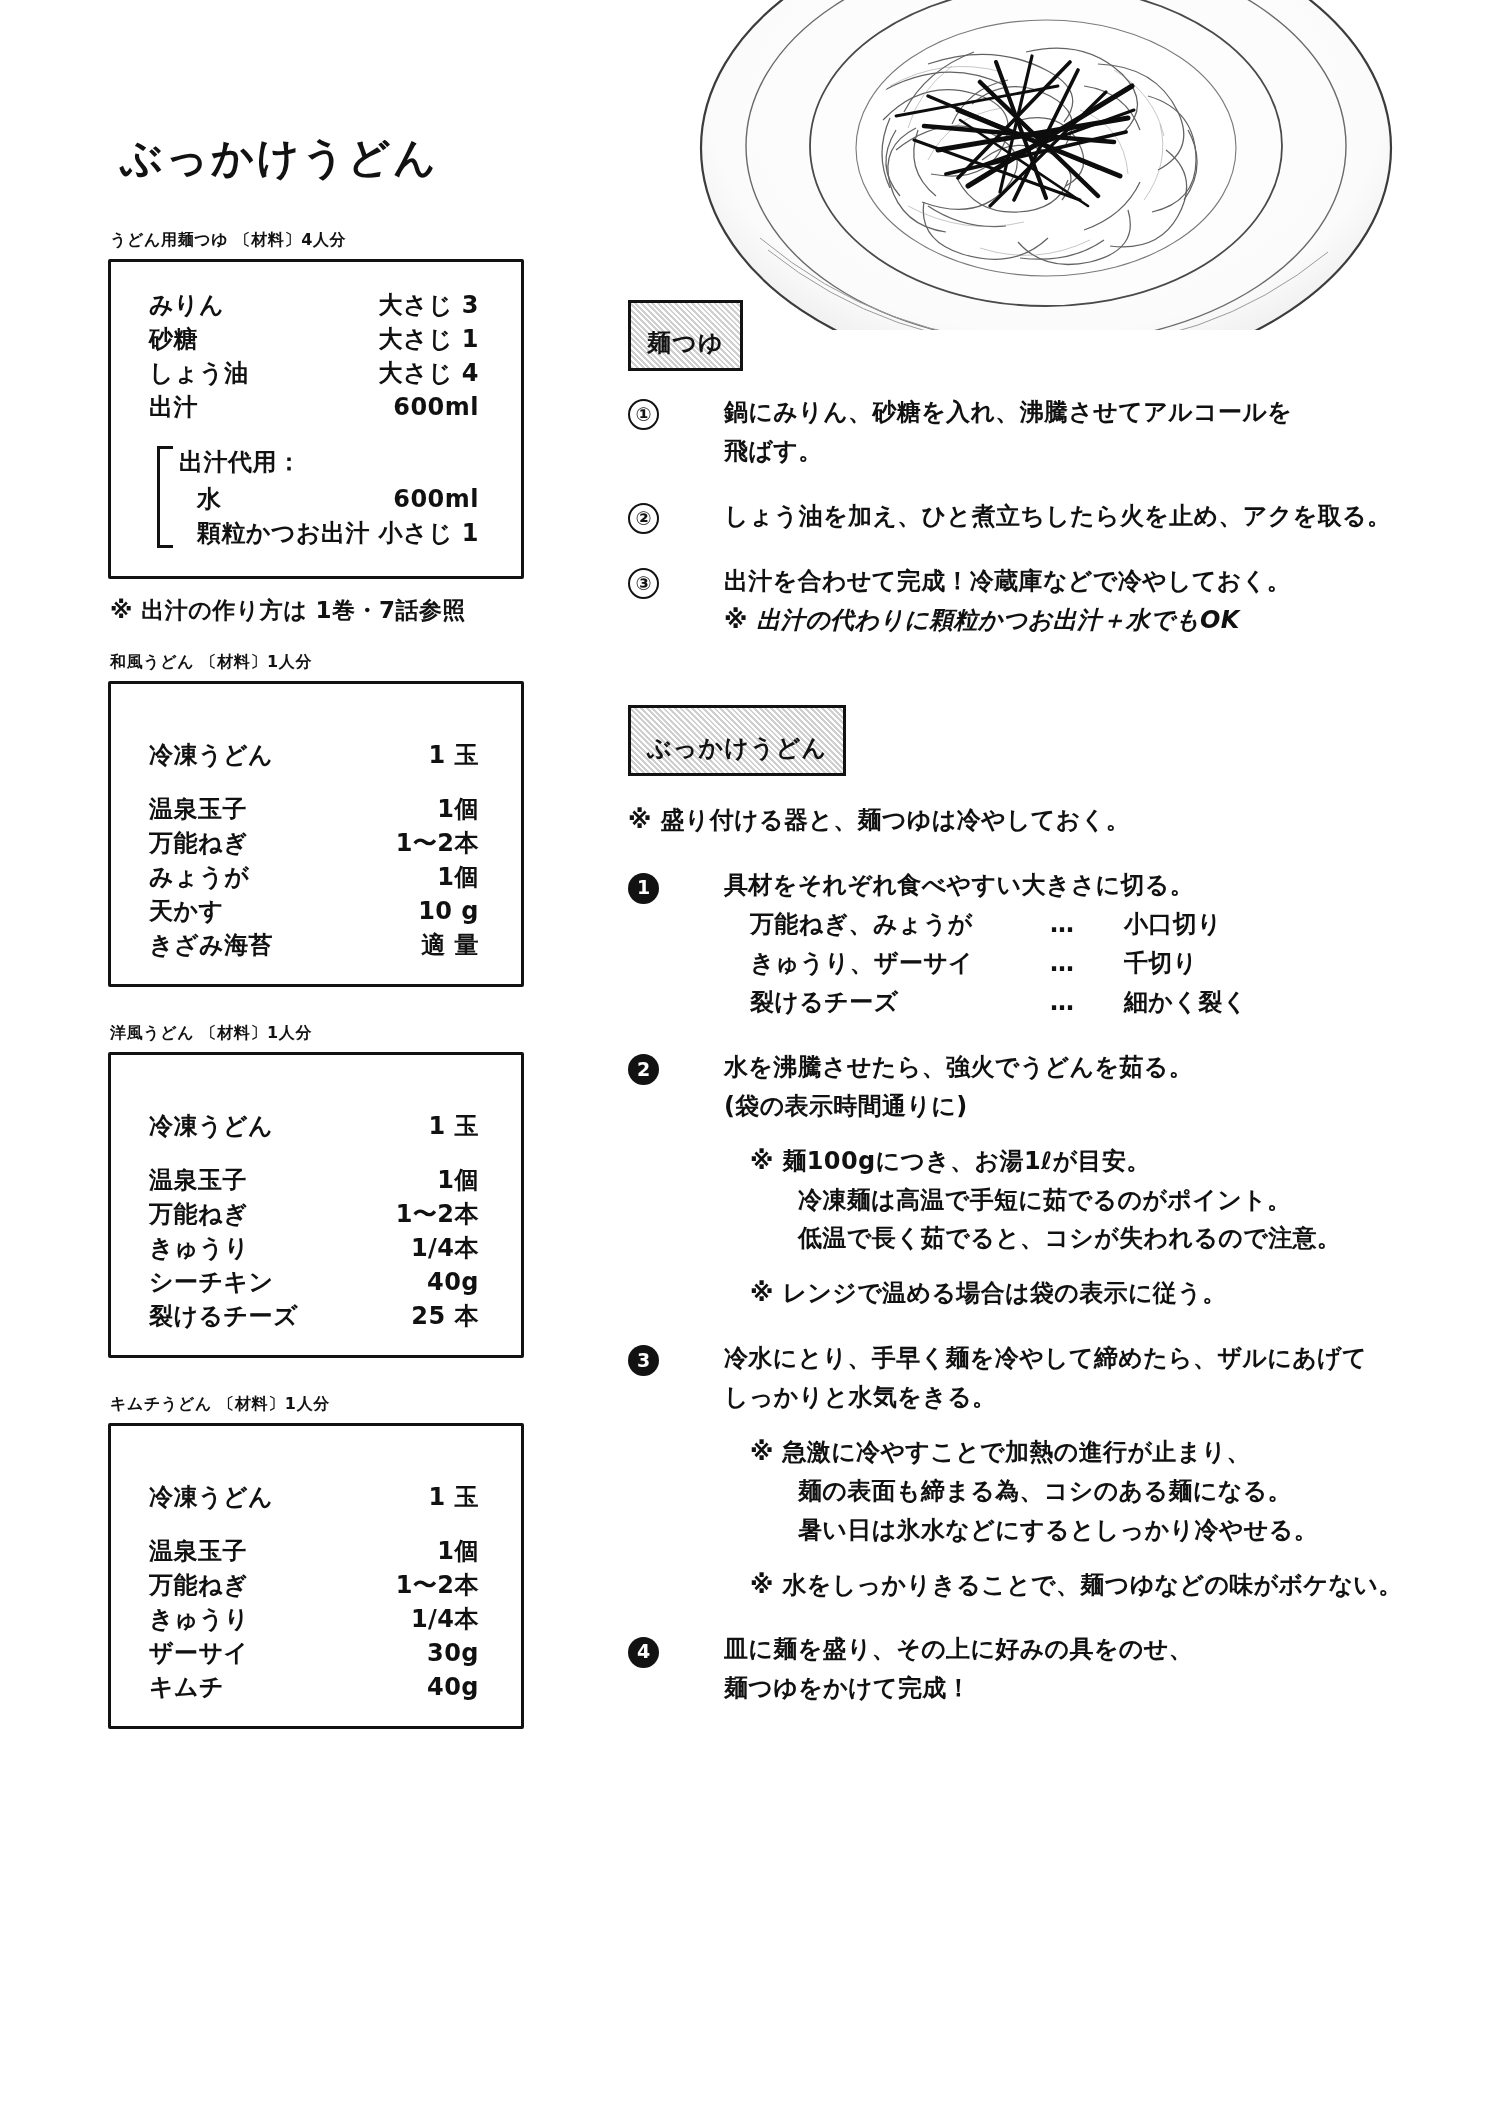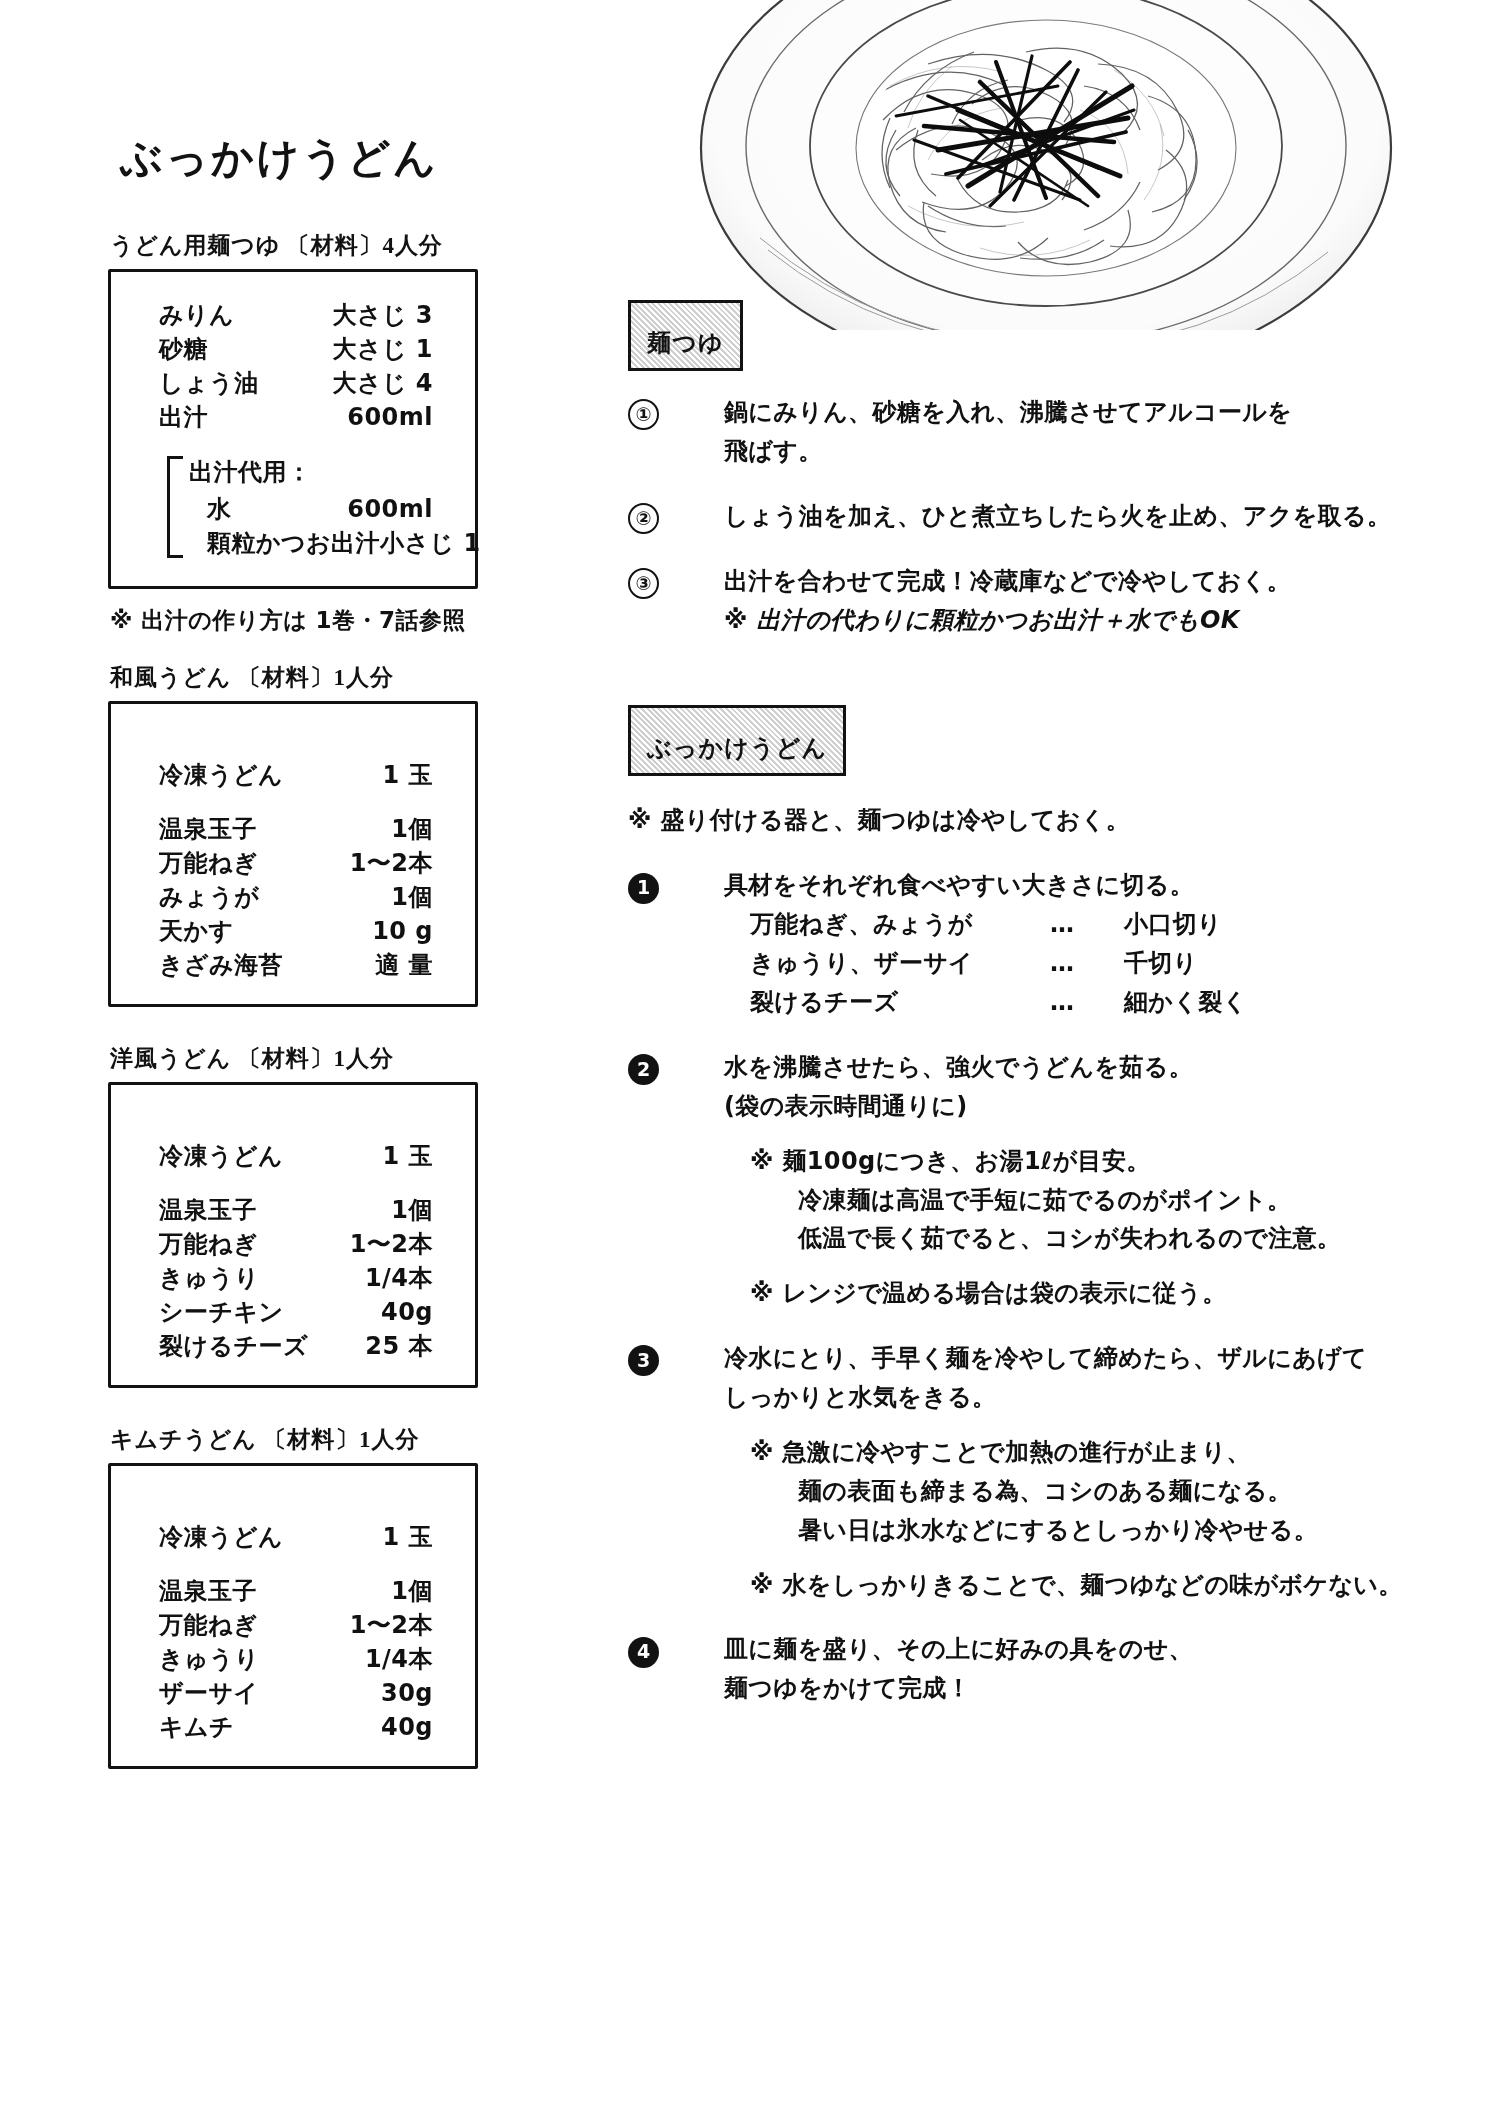--- a/index.html
+++ b/index.html
@@ -40,34 +40,33 @@
 
   .recipe-title {
     font-size: 42px;
     font-weight: 700;
     letter-spacing: 0.06em;
     margin: 34px 0 44px 12px;
     white-space: nowrap;
   }
 
   .table-caption {
-    font-size: 23px;
+    font-size: 16px;
     font-weight: 700;
     letter-spacing: 0.04em;
     margin: 0 0 8px 2px;
     white-space: nowrap;
-    font-family: Liberation Serif, serif;
   }
 
   .ing-box {
     border: 3px solid #121212;
     border-radius: 2px;
-    padding: 22px 26px 22px 30px;
+    padding: 22px 26px 22px 20px;
     box-sizing: border-box;
-    width: 370px;
+    width: 416px;
     background: #fff;
   }
   .ing-box.box-tsuyu { padding-top: 26px; padding-bottom: 26px; }
 
   .ing-row {
     display: flex;
     justify-content: space-between;
     align-items: baseline;
     font-size: 24px;
     font-weight: 600;

